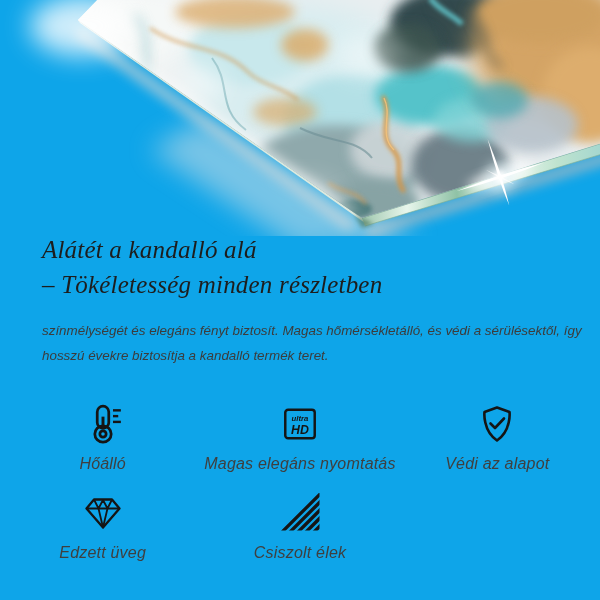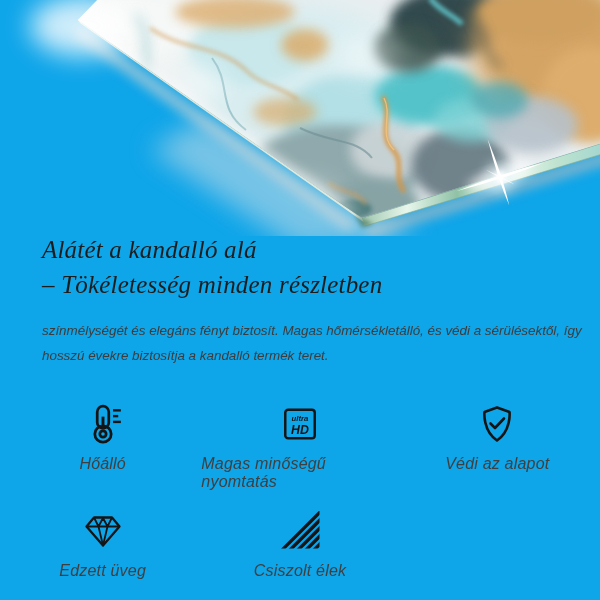--- a/index.html
+++ b/index.html
@@ -147,21 +147,21 @@
     </div>
 
     <div class="feature">
       <div class="icon-box">
         <svg width="38" height="38" viewBox="0 0 40 40">
           <rect x="4.5" y="5" width="31" height="30" rx="3" fill="none" stroke="#151515" stroke-width="2.6"></rect>
           <text x="20" y="17" text-anchor="middle" font-family="Liberation Sans, sans-serif" font-size="8.2" font-weight="700" fill="#151515">ultra</text>
           <text x="20" y="30.5" text-anchor="middle" font-family="Liberation Sans, sans-serif" font-size="13" font-weight="800" fill="#151515">HD</text>
         </svg>
       </div>
-      <div class="flabel">Magas minőségű nyomtatás</div>
+      <div class="flabel">Magas elegáns nyomtatás</div>
     </div>
 
     <div class="feature">
       <div class="icon-box">
         <svg width="40" height="40" viewBox="0 0 40 40" fill="none" stroke="#151515">
           <path d="M20,3.5 L32.5,8 C32.5,8 34.5,26.5 20,36.5 C5.5,26.5 7.5,8 7.5,8 Z" stroke-width="2.6" stroke-linejoin="round"></path>
           <polyline points="13.5,19.5 18,24 27,14.5" stroke-width="2.6" stroke-linecap="round" stroke-linejoin="round"></polyline>
         </svg>
       </div>
       <div class="flabel">Védi az alapot</div>

